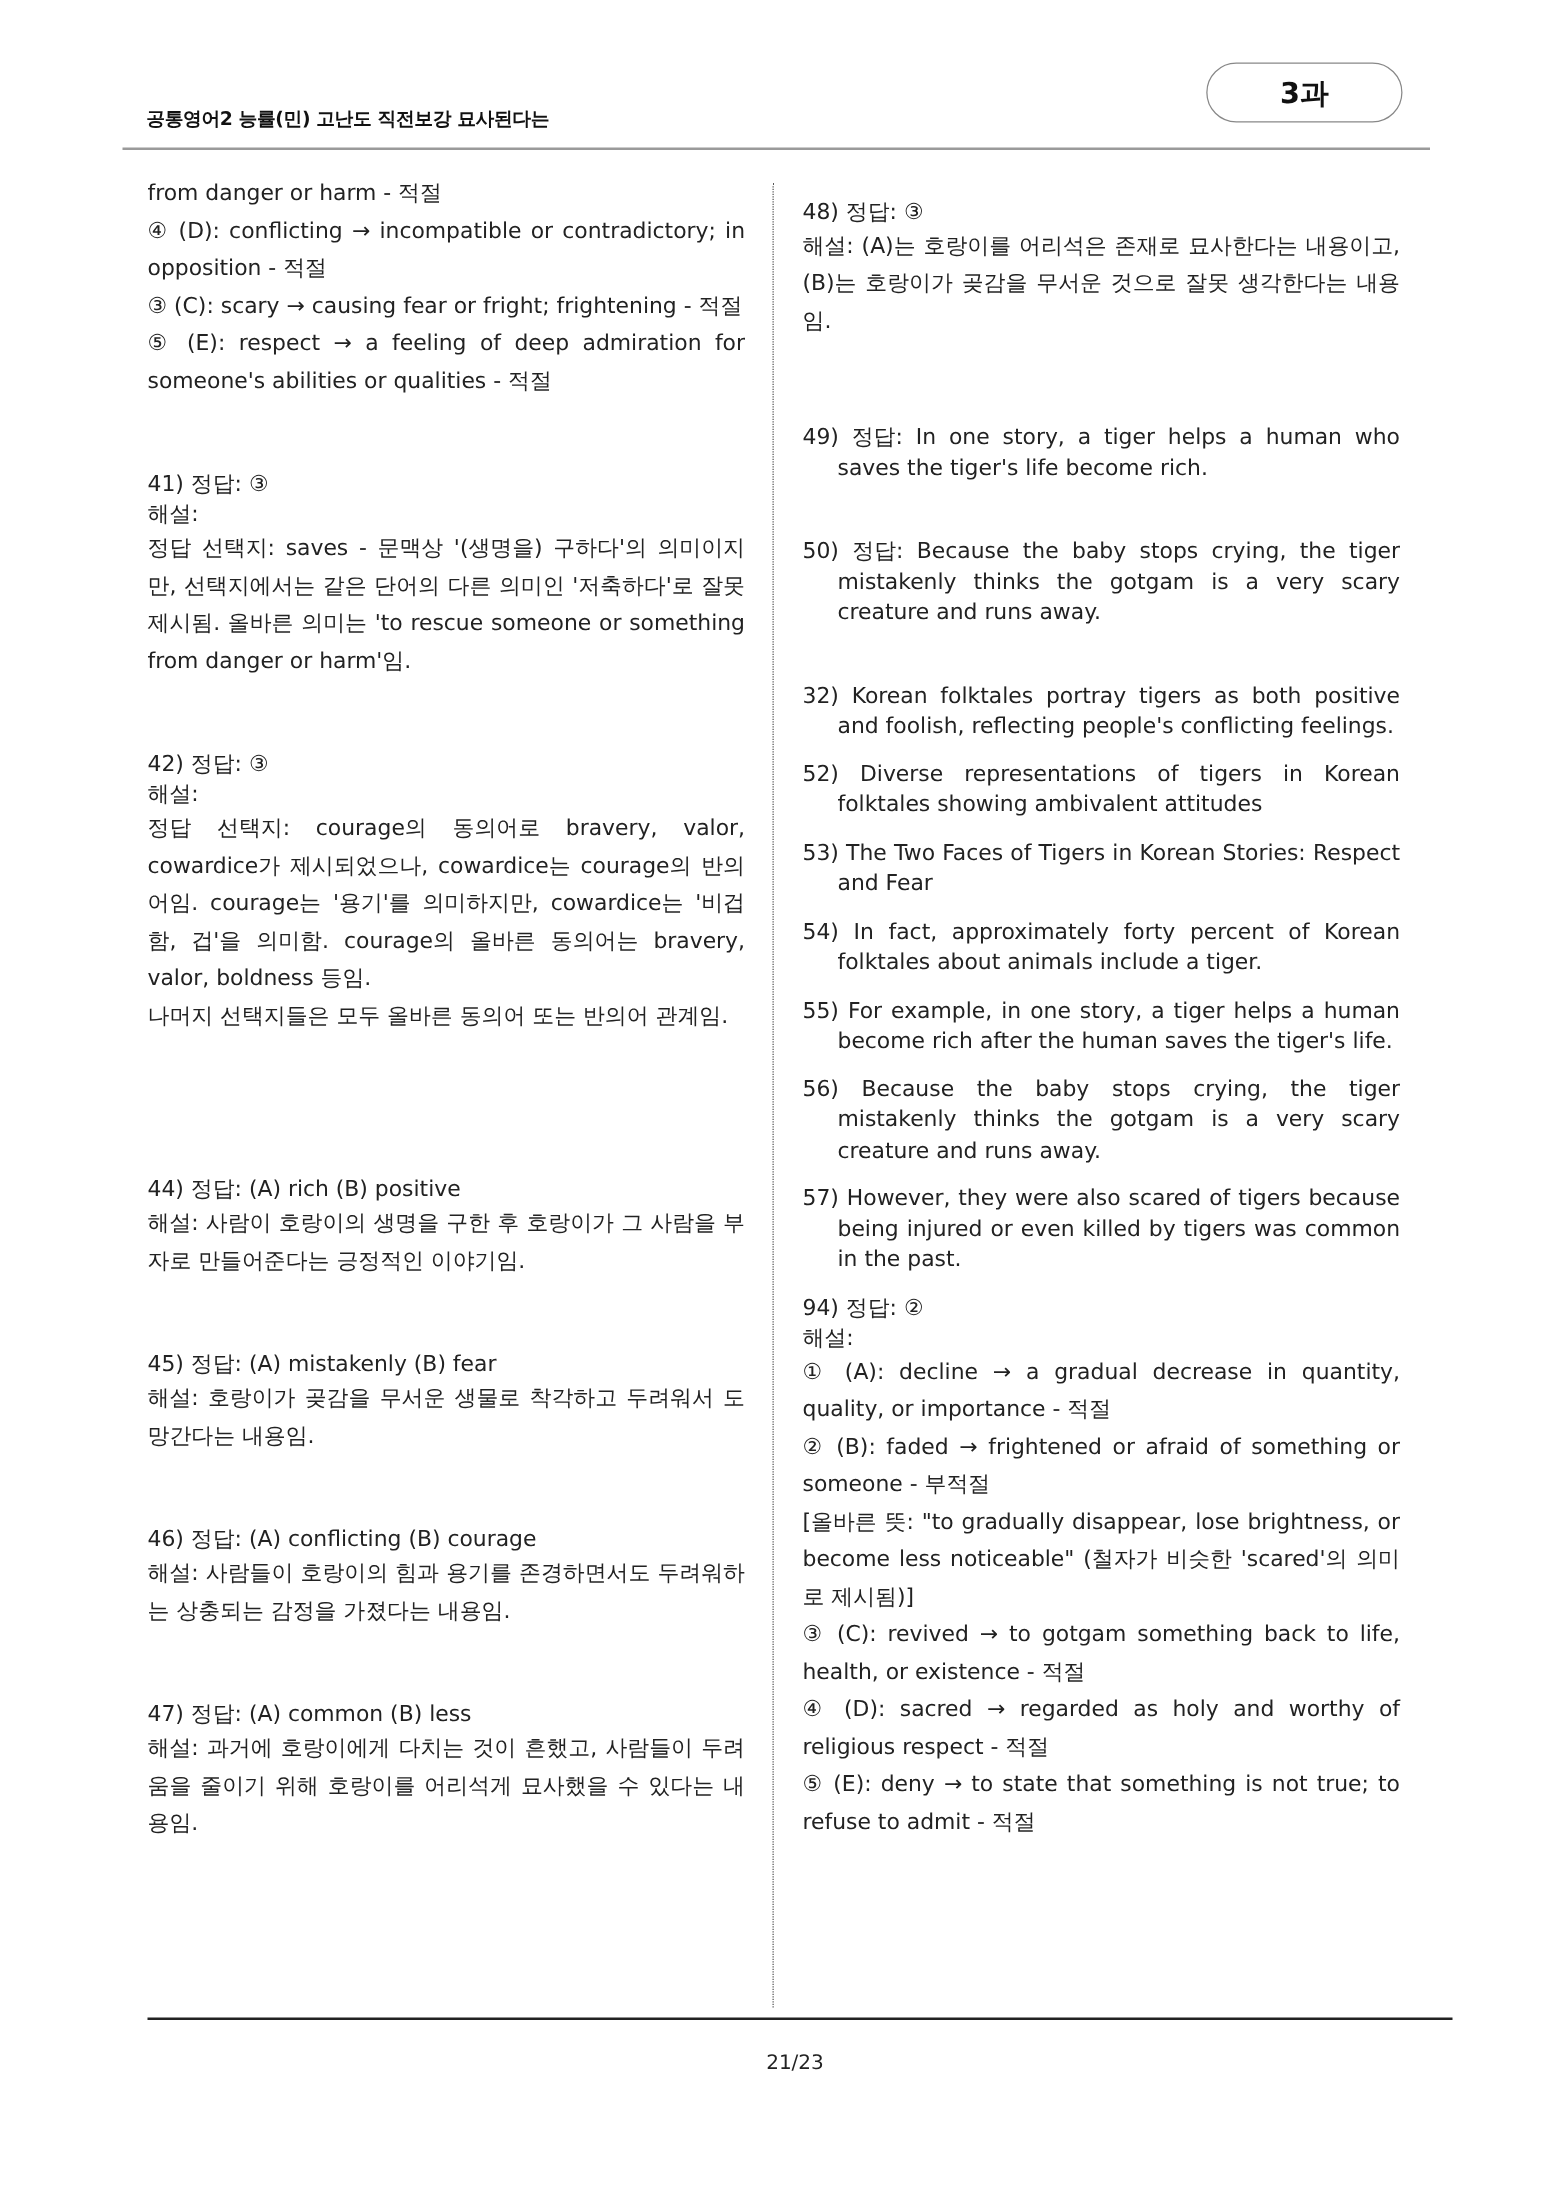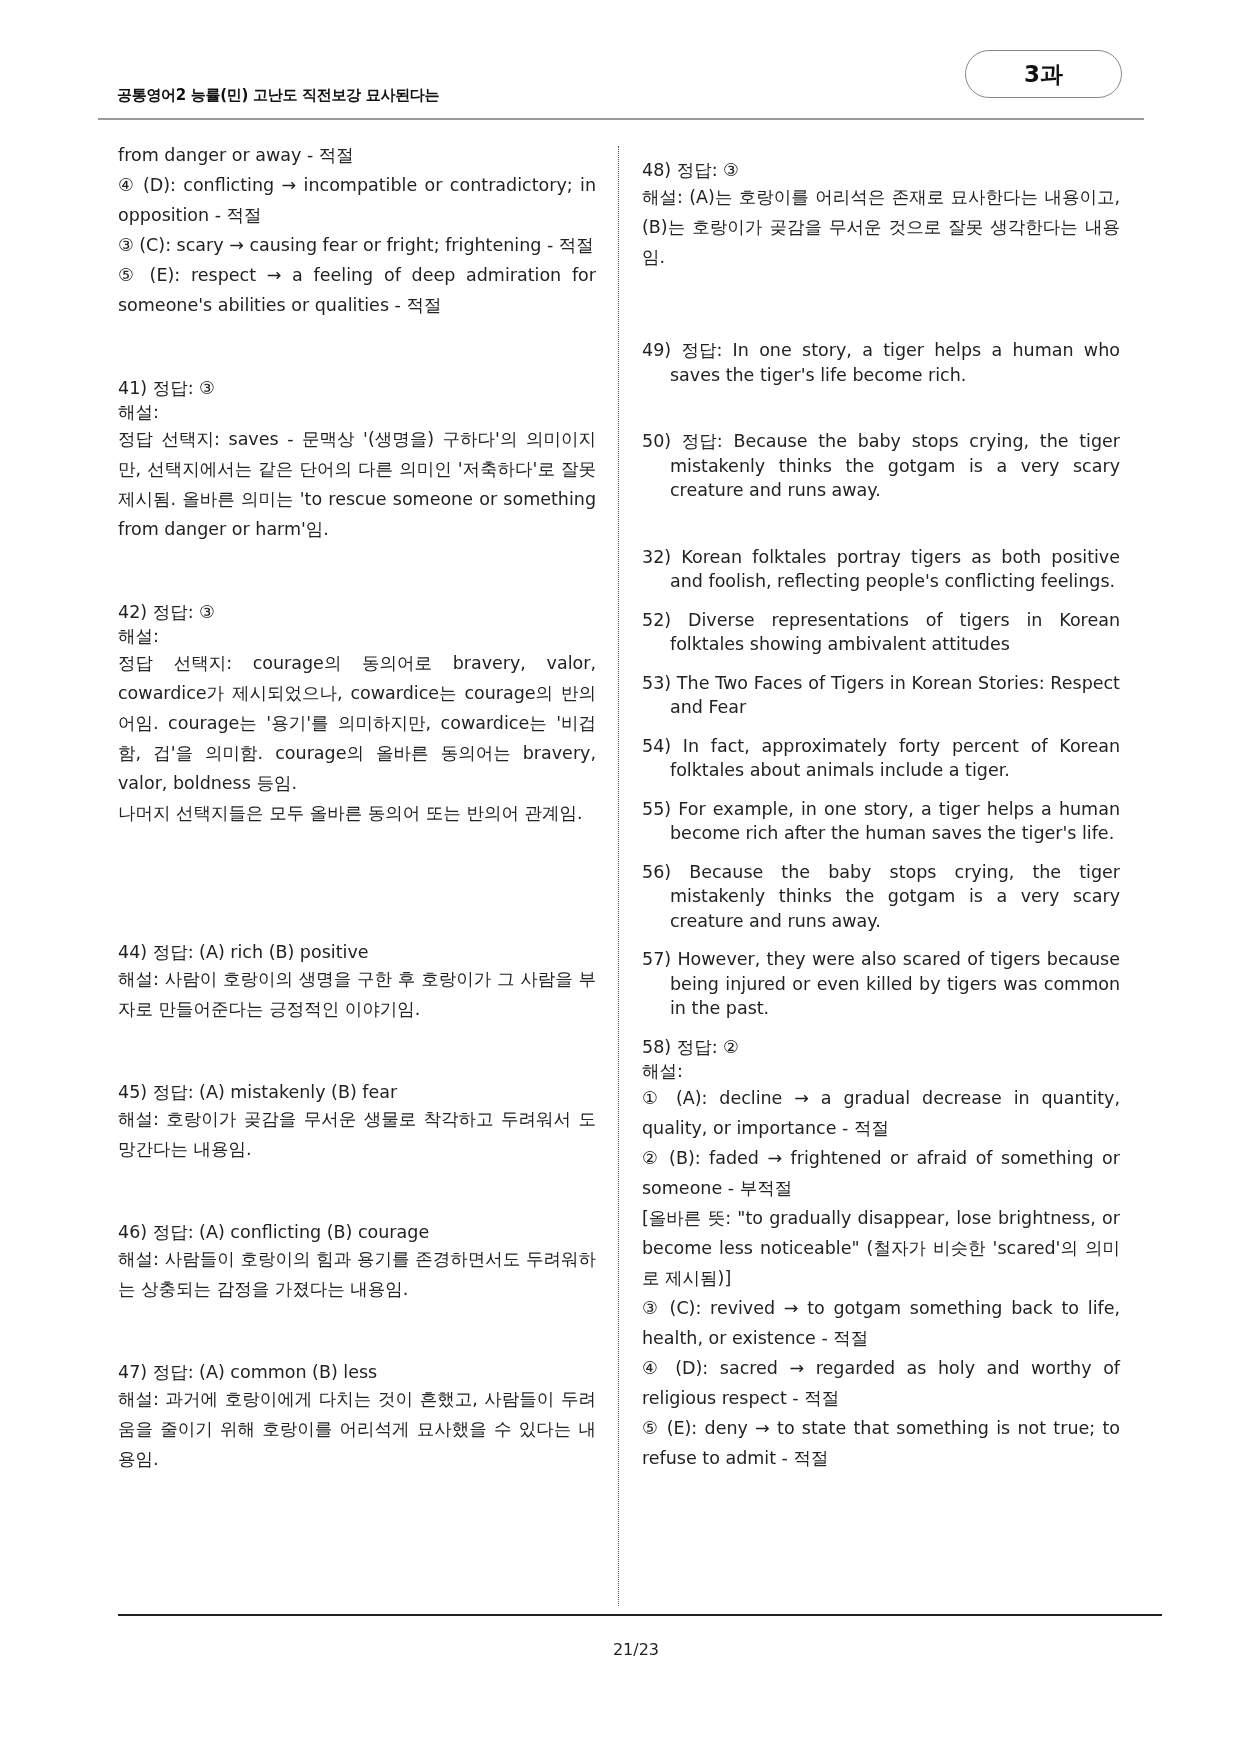--- a/index.html
+++ b/index.html
@@ -56,21 +56,21 @@
 <body>
 
 <div class="header-title">공통영어2 능률(민) 고난도 직전보강 묘사된다는</div>
 <div class="lesson-badge">3과</div>
 <div class="header-rule"></div>
 
 <div class="col-divider"></div>
 
 <div class="col col-left">
   <div>
-    <p class="para">from danger or away - 적절</p>
+    <p class="para">from danger or harm - 적절</p>
     <p class="para">④ (D): conflicting → incompatible or contradictory; in opposition - 적절</p>
     <p class="para">③ (C): scary → causing fear or fright; frightening - 적절</p>
     <p class="para">⑤ (E): respect → a feeling of deep admiration for someone's abilities or qualities - 적절</p>
   </div>
 
   <div class="gap-l"></div>
 
   <div>
     <p class="qa-head">41) 정답: ③</p>
     <p class="qa-sub">해설:</p>
@@ -143,21 +143,21 @@
   <p class="hang">54) In fact, approximately forty percent of Korean folktales about animals include a tiger.</p>
   <div class="gap-s" style="height:14px;"></div>
   <p class="hang">55) For example, in one story, a tiger helps a human become rich after the human saves the tiger's life.</p>
   <div class="gap-s" style="height:14px;"></div>
   <p class="hang">56) Because the baby stops crying, the tiger mistakenly thinks the gotgam is a very scary creature and runs away.</p>
   <div class="gap-s" style="height:14px;"></div>
   <p class="hang">57) However, they were also scared of tigers because being injured or even killed by tigers was common in the past.</p>
   <div class="gap-s" style="height:14px;"></div>
 
   <div>
-    <p class="qa-head">58) 정답: ②</p>
+    <p class="qa-head">94) 정답: ②</p>
     <p class="qa-sub">해설:</p>
     <p class="para">① (A): decline → a gradual decrease in quantity, quality, or importance - 적절</p>
     <p class="para">② (B): faded → frightened or afraid of something or someone - 부적절</p>
     <p class="para">[올바른 뜻: "to gradually disappear, lose brightness, or become less noticeable" (철자가 비슷한 'scared'의 의미로 제시됨)]</p>
     <p class="para">③ (C): revived → to gotgam something back to life, health, or existence - 적절</p>
     <p class="para">④ (D): sacred → regarded as holy and worthy of religious respect - 적절</p>
     <p class="para">⑤ (E): deny → to state that something is not true; to refuse to admit - 적절</p>
   </div>
 </div>
 

